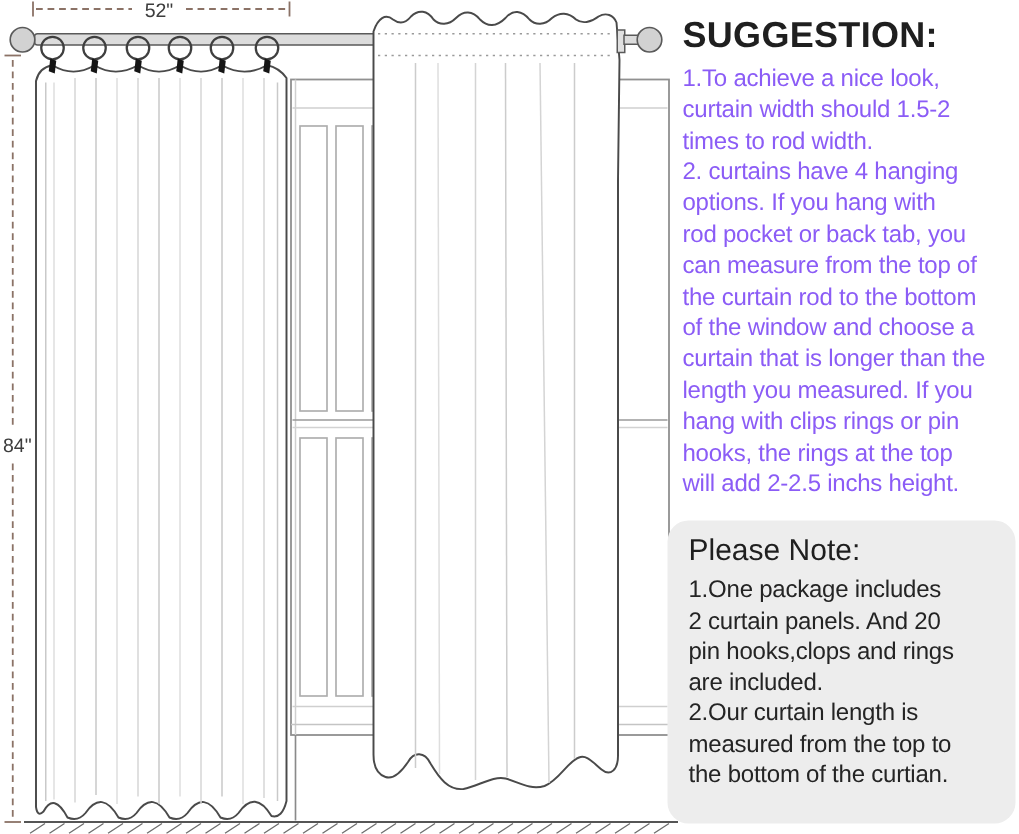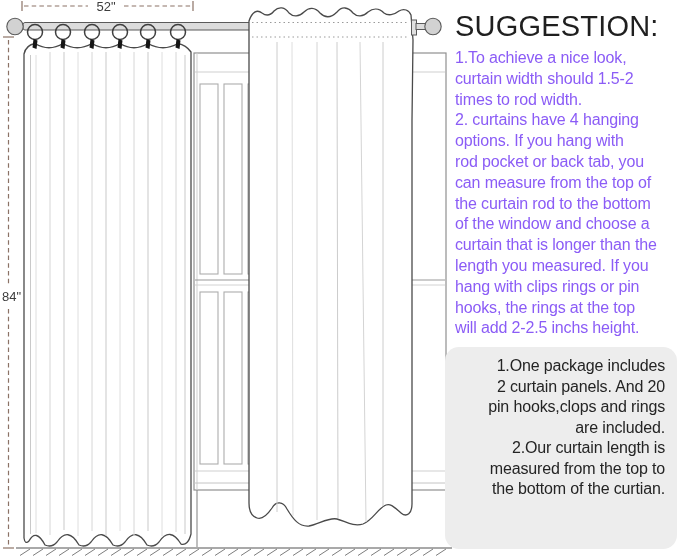--- a/index.html
+++ b/index.html
@@ -4,35 +4,35 @@
 <style>
   html,body{margin:0;padding:0;}
   body{
     width:679px;height:556px;position:relative;background:#ffffff;
     font-family:"Liberation Sans", sans-serif;color:#242424;overflow:hidden;
   }
   .stage{position:absolute;inset:0;}
   svg{position:absolute;left:0;top:0;}
   .suggestion{position:absolute;left:455px;top:10px;width:223px;}
   .suggestion h1{
-    font-size:29px;font-weight:400;margin:0 0 5px 0;letter-spacing:0.2px;color:#1f1f1f;
+    font-size:24px;font-weight:700;margin:0 0 5px 0;letter-spacing:0.2px;color:#1f1f1f;
   }
   .suggestion .body{
     font-size:16px;line-height:20.8px;letter-spacing:-0.15px;
     white-space:pre-line;color:#8b5cf6;
   }
   .note-box{
     position:absolute;left:445px;top:347px;width:232px;height:202px;
     background:#ededed;border-radius:14px;box-sizing:border-box;
     padding:9px 12px 8px 14px;
   }
   .note-box h2{font-size:20px;font-weight:400;margin:0 0 5px 0;color:#1f1f1f;}
   .note-box .body{
     font-size:16px;line-height:20.5px;letter-spacing:-0.15px;
-    white-space:pre-line;color:#242424;text-align:right;
+    white-space:pre-line;color:#242424;
   }
   .dim-label{font-family:"Liberation Sans",sans-serif;font-size:13px;fill:#3d3d3d;}
 </style>
 </head>
 <body>
 
 <div class="stage">
 
   <svg width="455" height="556" viewBox="0 0 455 556">
 
@@ -176,20 +176,21 @@
 the curtain rod to the bottom
 of the window and choose a
 curtain that is longer than the
 length you measured. If you
 hang with clips rings or pin
 hooks, the rings at the top
 will add 2-2.5 inchs height.</div>
   </div>
 
   <div class="note-box">
+    <h2>Please Note:</h2>
     <div class="body">1.One package includes
 2 curtain panels. And 20
 pin hooks,clops and rings
 are included.
 2.Our curtain length is
 measured from the top to
 the bottom of the curtian.</div>
   </div>
 
 </div>

